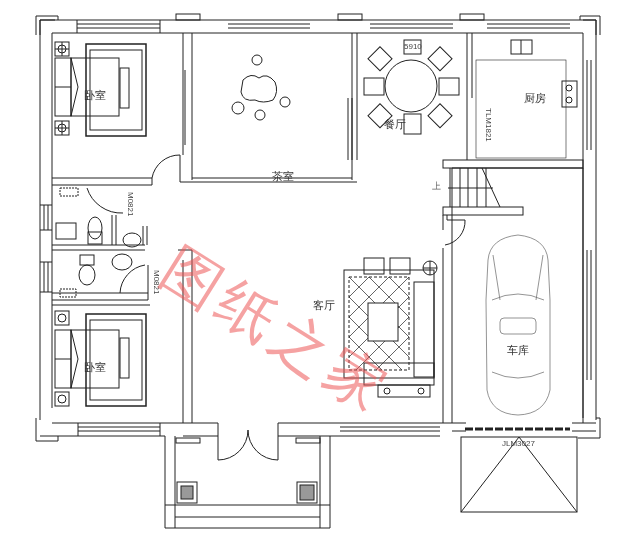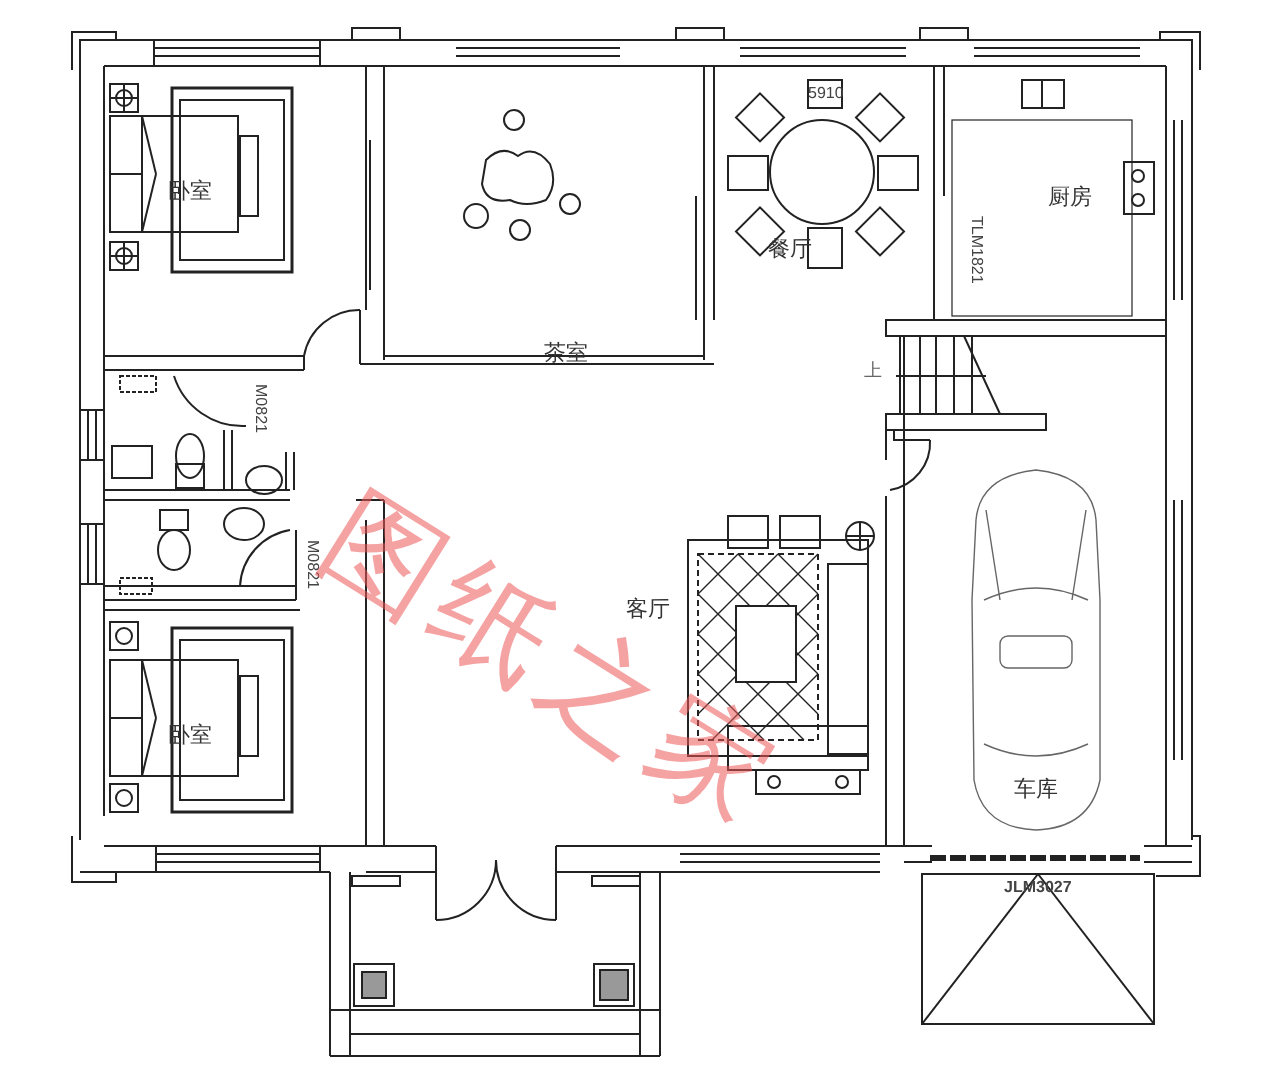--- a/index.html
+++ b/index.html
@@ -290,23 +290,23 @@
       <line x1="577" y1="512" x2="519" y2="437"></line>
     </g>
   </g>
 </svg>
 
 <div class="lbl" style="left:84px; top:90px;">卧室</div>
 <div class="lbl" style="left:272px; top:127px;margin-top:44px;">茶室</div>
 <div class="lbl" style="left:384px; top:79px;margin-top:40px;">餐厅</div>
 <div class="lbl" style="left:524px; top:93px;">厨房</div>
 <div class="lbl" style="left:313px; top:300px;font-family:Liberation Serif, serif;">客厅</div>
-<div class="lbl" style="left:507px; top:345px;margin-top:44px;">车库</div>
+<div class="lbl" style="left:507px; top:345px;">车库</div>
 <div class="lbl" style="left:84px; top:362px;">卧室</div>
 <div class="lbl" style="left:432px; top:182px; font-size:9px; color:#666;">上</div>
 
 <div class="code" style="left:404px; top:43px;">5910</div>
 <div class="code vert" style="left:492px; top:108px;">TLM1821</div>
 <div class="code vert" style="left:134px; top:192px;">M0821</div>
 <div class="code vert" style="left:160px; top:270px;">M0821</div>
-<div class="code" style="left:502px; top:440px;font-weight:bold;">JLM3027</div>
+<div class="code" style="left:502px; top:440px;">JLM3027</div>
 
 <div class="wm">图纸之家</div>
 
 </body></html>

